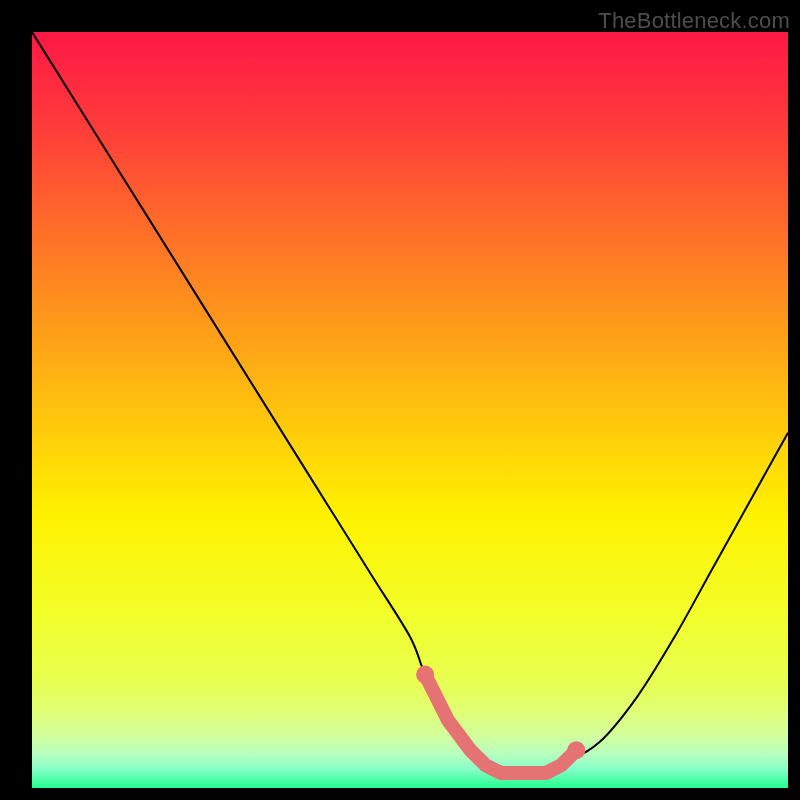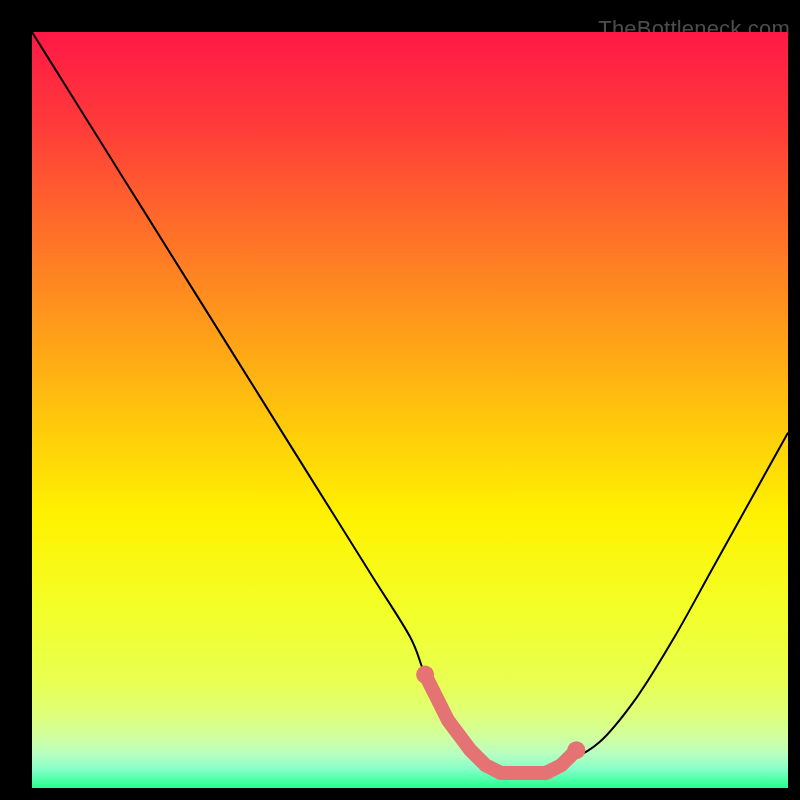--- a/index.html
+++ b/index.html
@@ -20,21 +20,21 @@
   .plot {
     position: absolute;
     left: 32px;
     top: 32px;
     width: 756px;
     height: 756px;
     overflow: hidden;
   }
   .watermark {
     position: absolute;
-    top: 16px;
+    top: 8px;
     right: 10px;
     color: #4d4d4d;
     font-size: 22px;
     font-weight: 500;
     letter-spacing: 0.2px;
     user-select: none;
     text-align: right;
   }
   svg { display: block; }
 </style>

